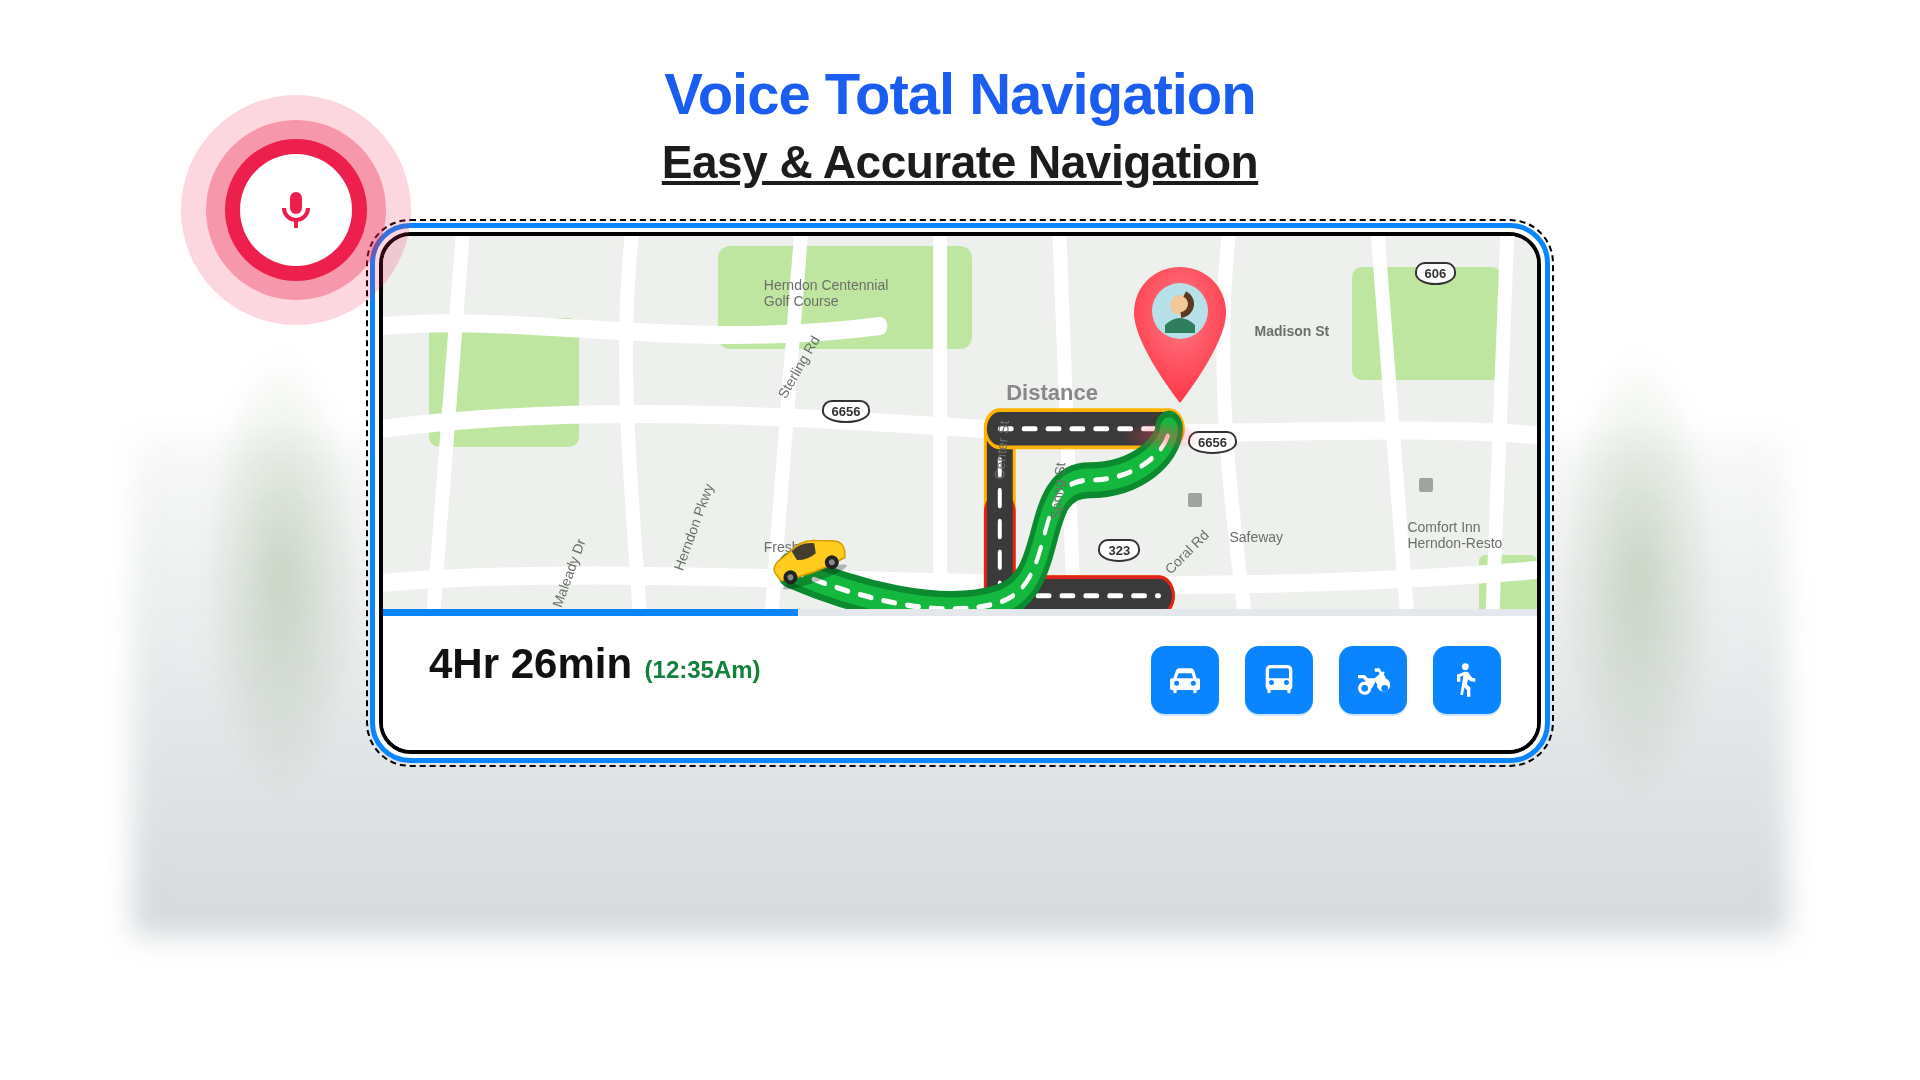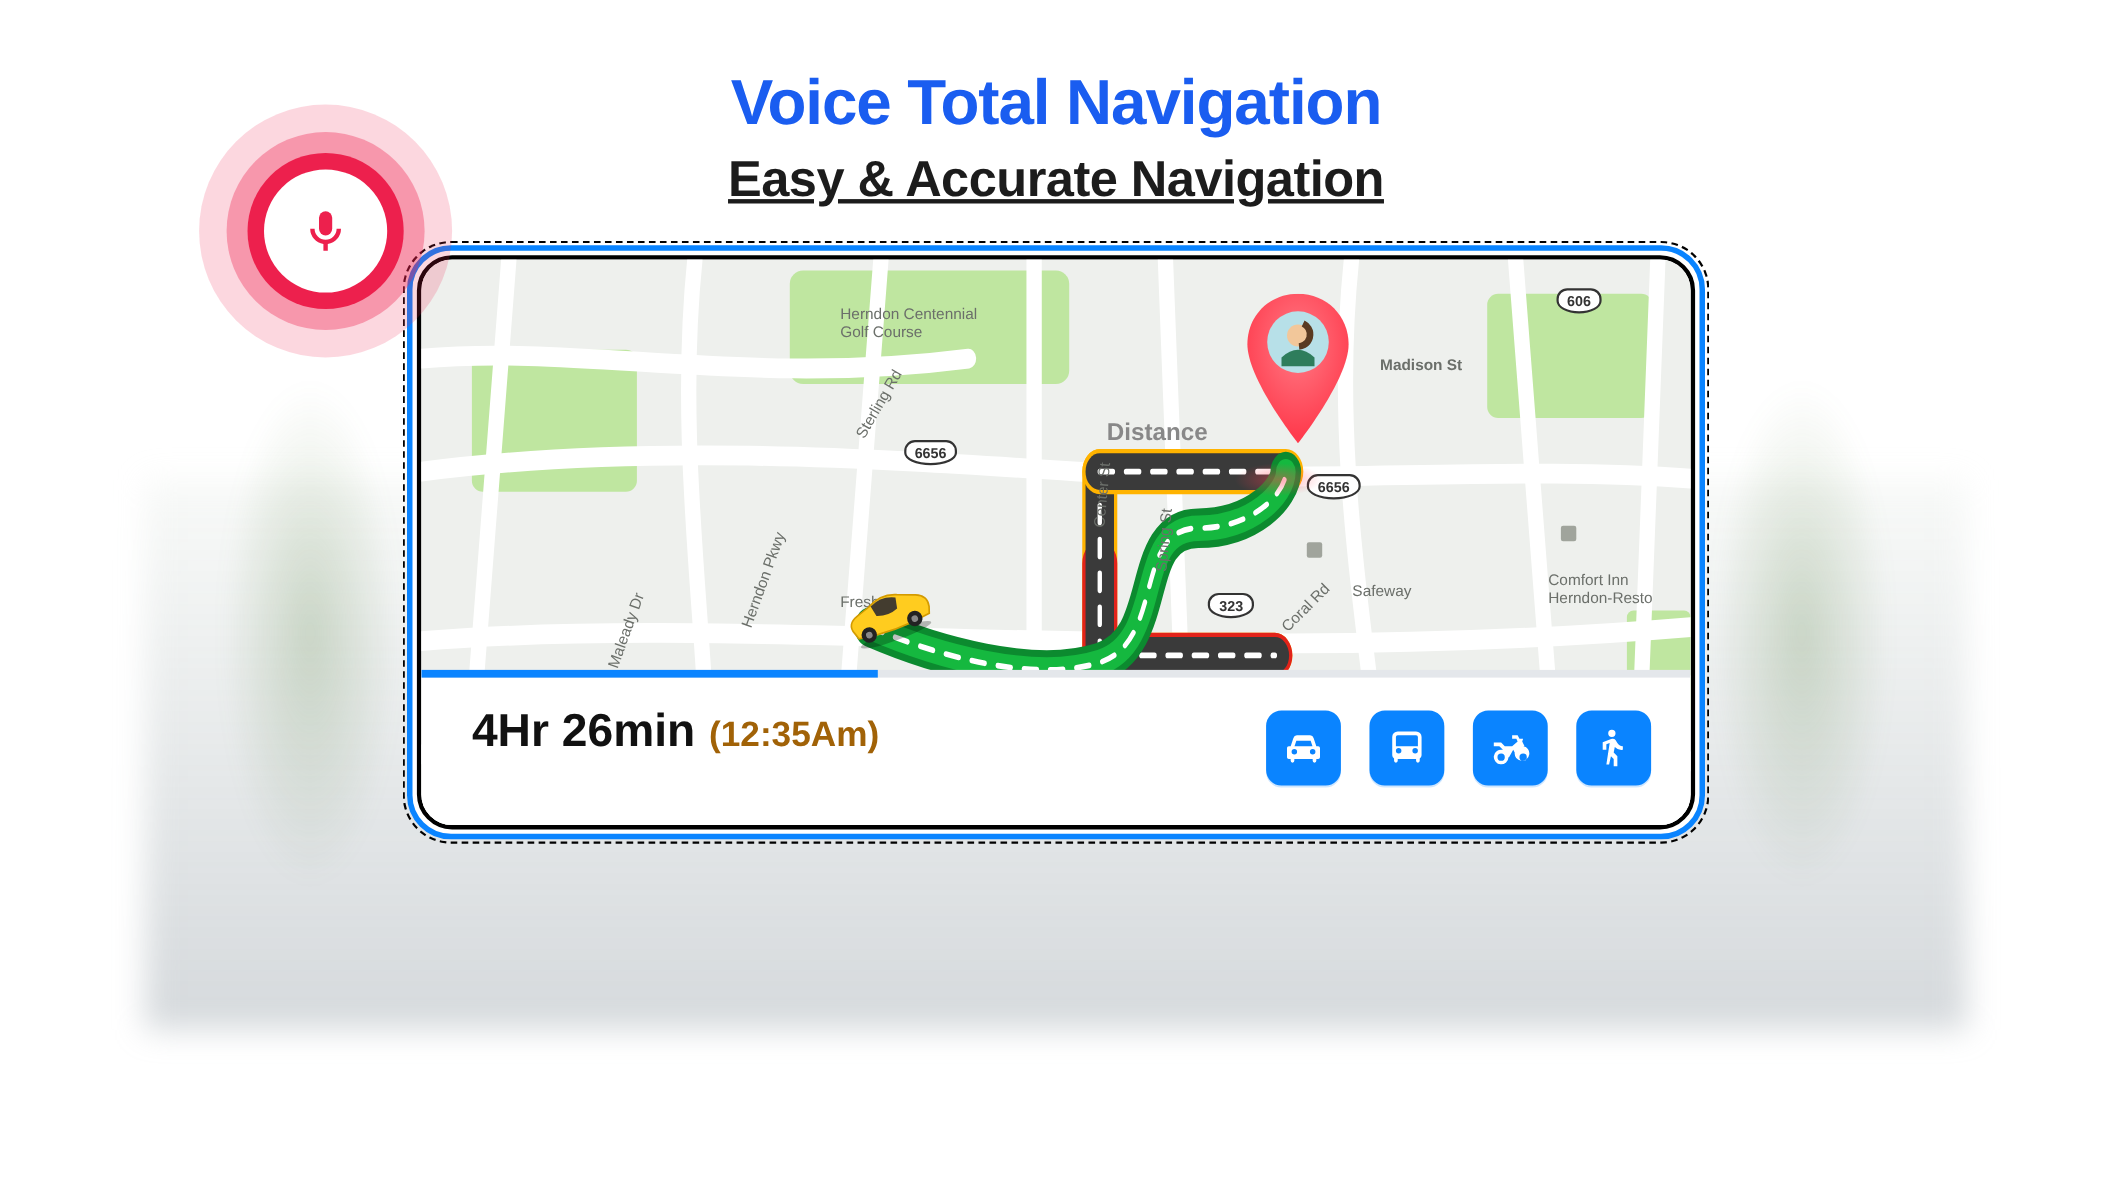--- a/index.html
+++ b/index.html
@@ -208,23 +208,23 @@
   left: 46px;
   top: 26px;
 }
 .trip-time {
   font-size: 42px;
   font-weight: 800;
   color: #111;
   display: inline;
 }
 .trip-arrival {
-  font-size: 32px;
+  font-size: 24px;
   font-weight: 600;
-  color: #a16207;
+  color: #15803d;
   margin-left: 8px;
 }
 .trip-label {
   font-size: 26px;
   font-weight: 700;
   color: #1a5df0;
   margin-top: 4px;
 }
 .mode-buttons {
   position: absolute;

